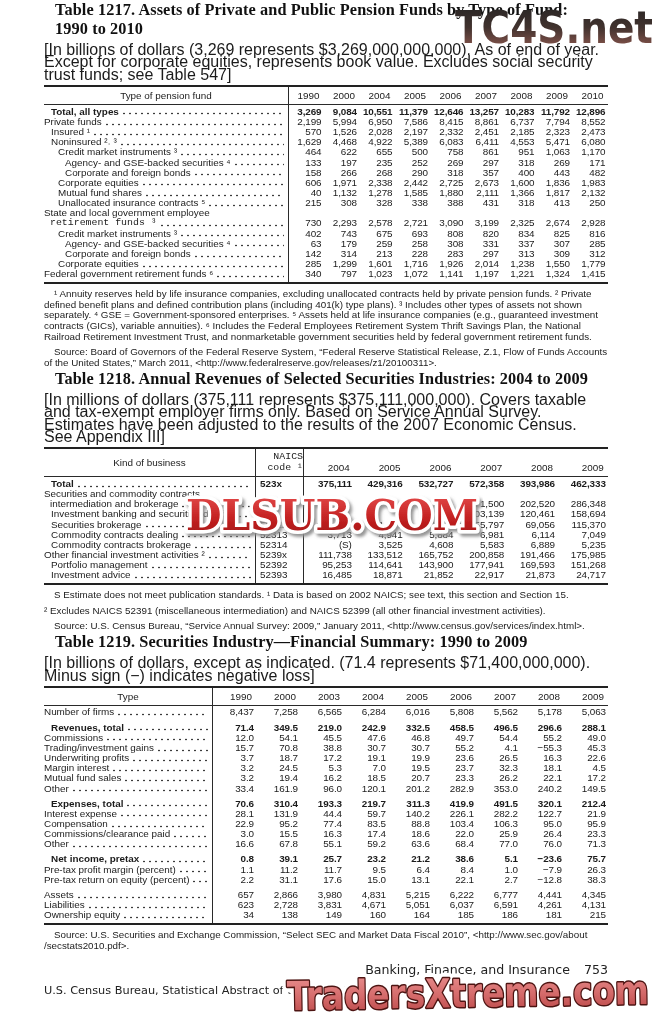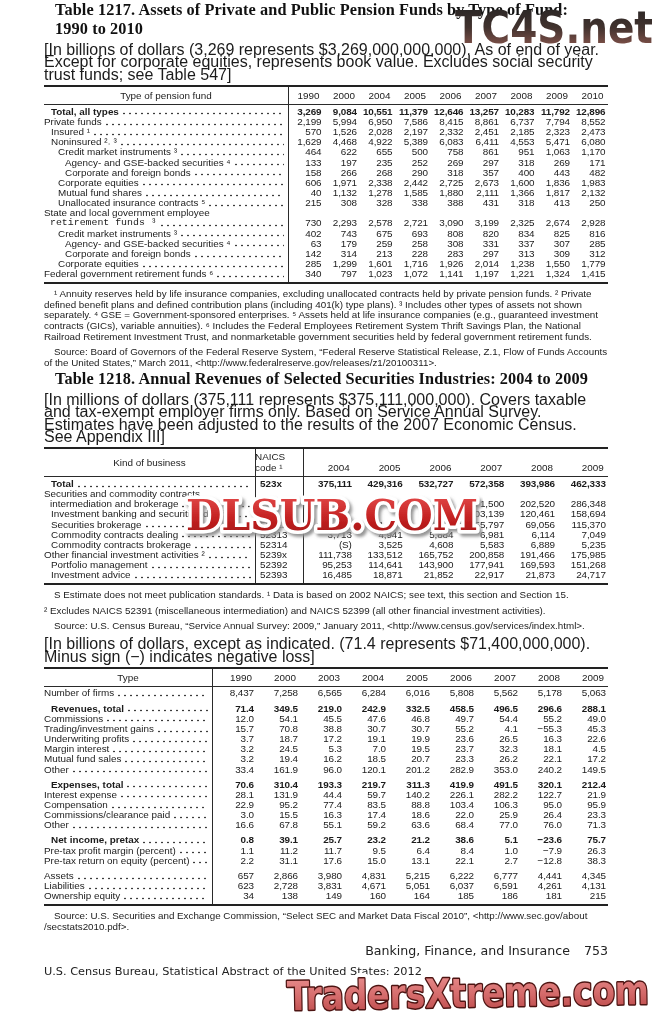--- a/index.html
+++ b/index.html
@@ -15,21 +15,21 @@
     margin:0;padding-left:11px;white-space:nowrap;letter-spacing:0.1px;
   }
   .mt1217{margin-top:40px;}
   .mt1218{margin-top:40px;}
   .mt1219{margin-top:38px;}
   p.note{font-size:16px;line-height:12.4px;margin:6px 0 0 0;}
   .tbl{position:relative;margin-top:4px;border-top:2px solid #222;border-bottom:2px solid #222;font-size:9.9px;}
   .vline{position:absolute;top:0;bottom:0;width:1px;background:#2a2a2a;}
   .thead{display:flex;align-items:flex-end;border-bottom:1px solid #2a2a2a;padding:3px 0 3px;}
   .thead .stubh{align-self:center;text-align:center;}
-  .thead .naicsh{text-align:left;line-height:10.5px;}
+  .thead .naicsh{text-align:right;line-height:10.5px;font-family:Liberation Mono, monospace;}
   .thead .yr{text-align:right;padding-right:4px;box-sizing:border-box;}
   .tbody{padding:1.5px 0 2.5px;}
   .row{display:flex;line-height:10.15px;}
   .row.bold{font-weight:bold;}
   .row.gap{margin-top:5px;}
   .stub{display:flex;flex:0 0 auto;overflow:hidden;}
   .lbl{white-space:nowrap;}
   .dots{
     flex:1 1 auto;align-self:flex-end;height:3px;margin:0 4px 1.5px 2px;min-width:3px;
     background:radial-gradient(circle,#3c3c3c 0.9px,transparent 1.15px) 0 50%/6px 3px repeat-x;
@@ -472,20 +472,21 @@
             <span class="val">24,717</span>
           </div>
         </div>
       </div>
     <p class="fn">S Estimate does not meet publication standards. ¹ Data is based on 2002 NAICS; see text, this section and Section 15.</p>
     <p class="fn noind">² Excludes NAICS 52391 (miscellaneous intermediation) and NAICS 52399 (all other financial investment activities).</p>
     <p class="fn">Source: U.S. Census Bureau, “Service Annual Survey: 2009,” January 2011, &lt;http://www.census.gov/services/index.html&gt;.</p>
   </section>
 
   <section>
+    <h2 class="ttl mt1219"><span>Table 1219. Securities Industry—Financial Summary: 1990 to 2009</span></h2>
     <p class="note">[In billions of dollars, except as indicated. (71.4 represents $71,400,000,000). Minus sign (−) indicates negative loss]</p>
     <div class="tbl t1219">
       <div class="vline" style="left:168px"></div>
     <div class="thead">
           <div class="stubh">Type</div>
           <div class="yr">1990</div>
           <div class="yr">2000</div>
           <div class="yr">2003</div>
           <div class="yr">2004</div>
           <div class="yr">2005</div>

